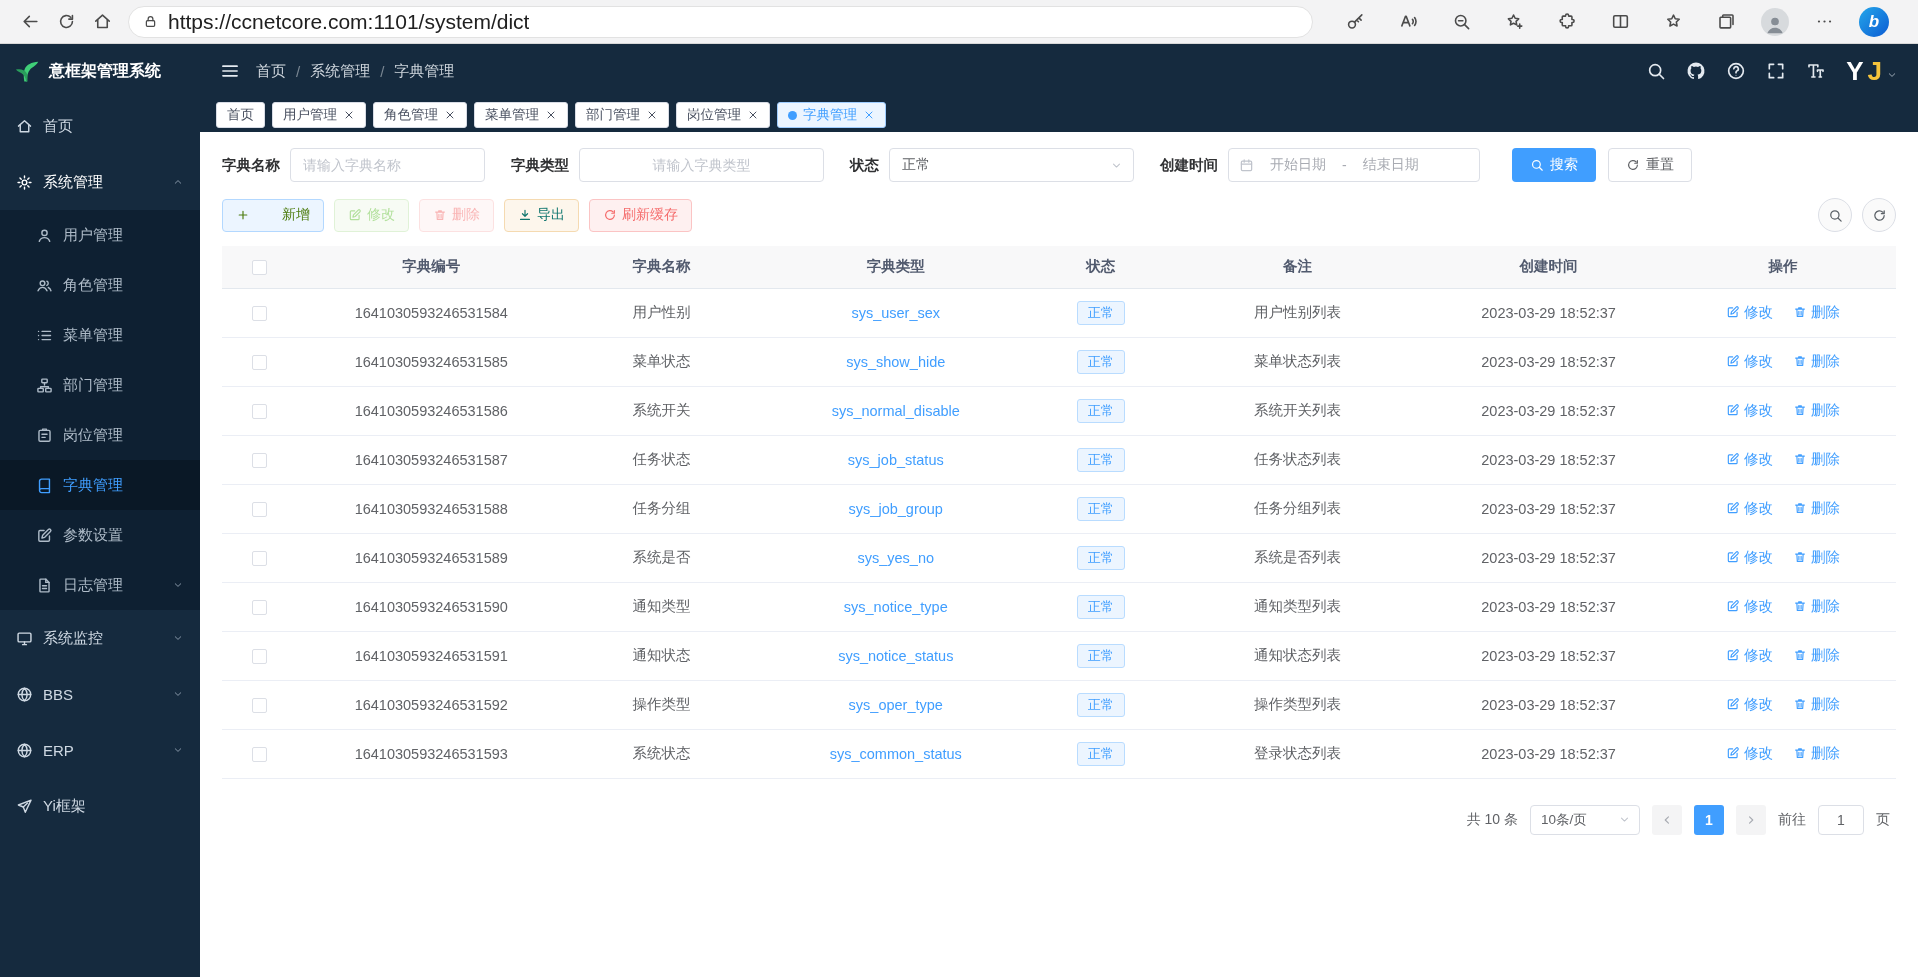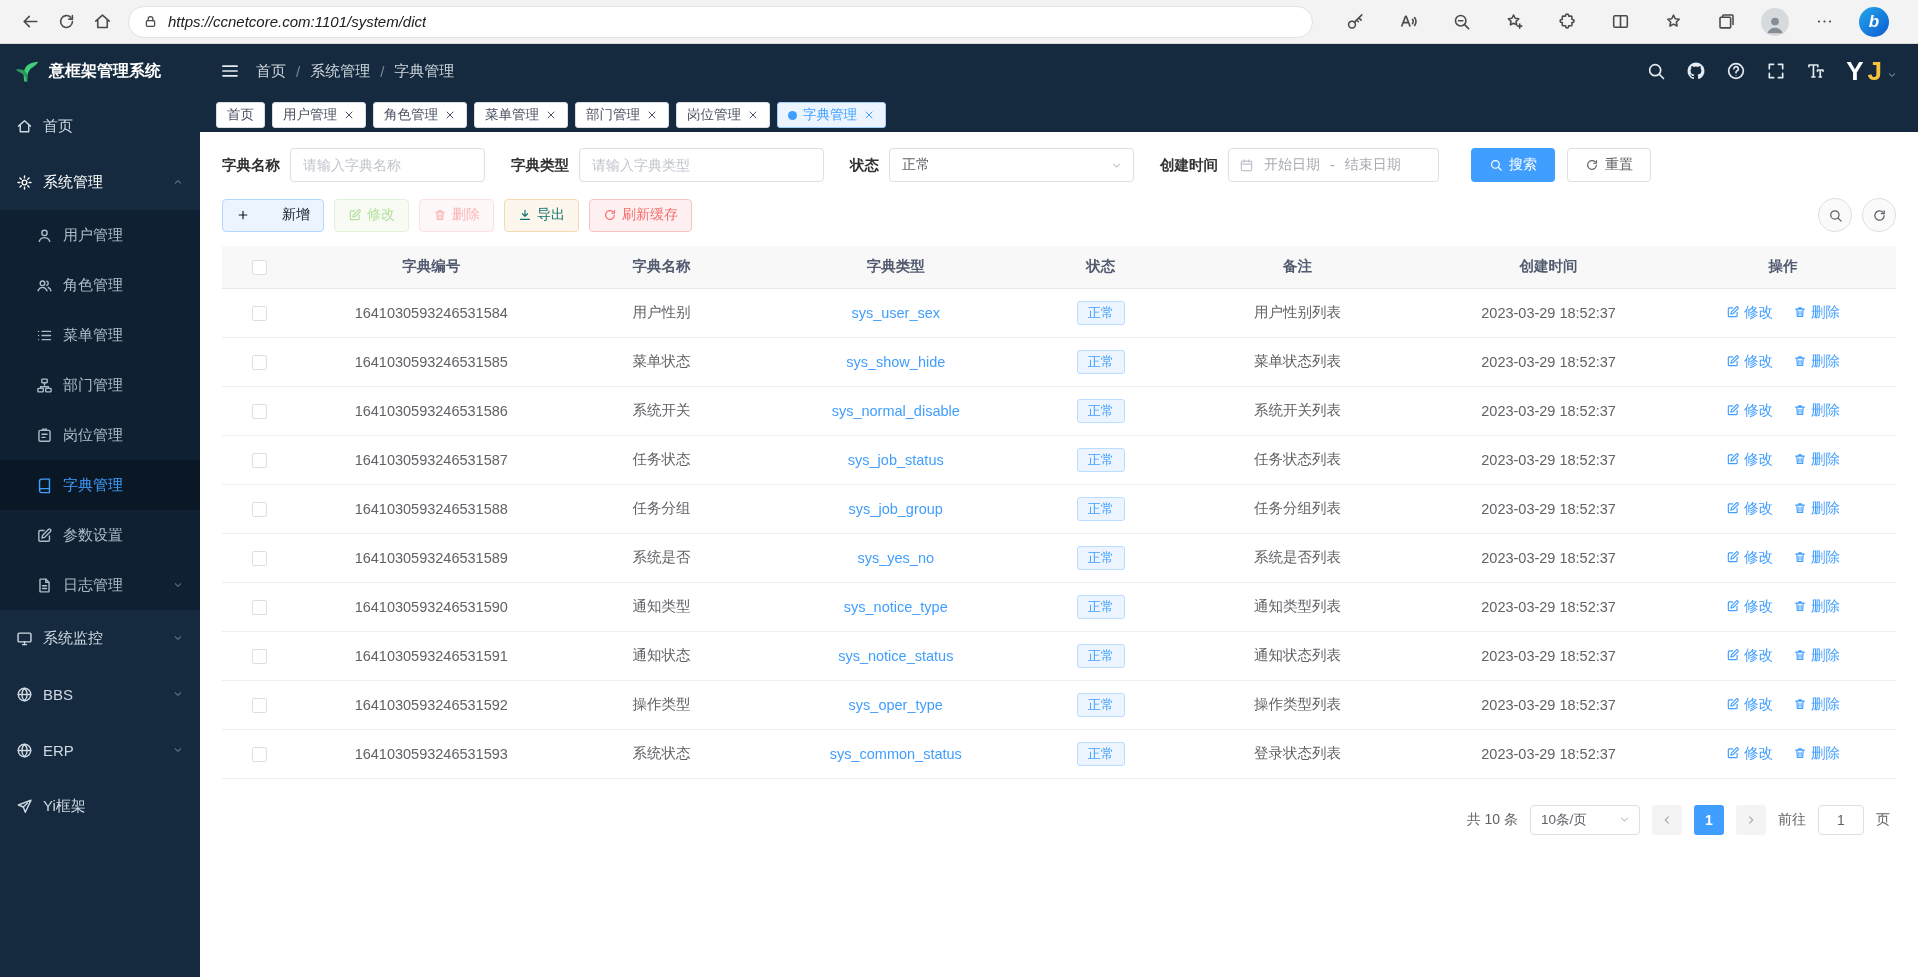--- a/index.html
+++ b/index.html
@@ -11,21 +11,21 @@
 
   
   .browser { height:44px; background:#f3f3f4; border-bottom:1px solid #d8d8d8;
     display:flex; align-items:center; padding:0 12px; }
   .bi { width:36px; height:36px; border-radius:6px; display:flex; align-items:center;
     justify-content:center; color:#4b4b4b; cursor:pointer; flex:none; }
   .bi svg { width:19px; height:19px; }
   .pill { width:1185px; height:32px; background:#fff; border:1px solid #e2e2e2; border-radius:16px;
     display:flex; align-items:center; gap:10px; padding:0 14px; margin:0 8px; flex:none; }
   .pill .lock { width:15px; height:15px; color:#4b4b4b; }
-  .url { font-size:15px; color:#202020; white-space:nowrap; overflow:hidden;font-style:italic; }
+  .url { font-size:21px; color:#202020; white-space:nowrap; overflow:hidden; }
   .bright { flex:1; display:flex; align-items:center; justify-content:space-evenly; }
   .bavatar { width:28px; height:28px; border-radius:50%; background:#d7dadd; color:#868d95;
     display:flex; align-items:flex-end; justify-content:center; overflow:hidden; cursor:pointer; }
   .bavatar svg { width:22px; height:22px; }
   .bing { width:30px; height:30px; border-radius:50%; background:linear-gradient(135deg,#25a7ea,#0b5bd3);
     color:#fff; font-weight:bold; font-style:italic; font-size:17px; display:flex; align-items:center;
     justify-content:center; cursor:pointer; }
 
   
   .app { display:flex; height:933px; }
@@ -61,38 +61,38 @@
   .tab.active { background:#ecf5ff; border-color:#9fcdff; color:#409eff; }
 
   
   .content { flex:1; padding:16px 22px; background:#fff; }
   .filters { display:flex; align-items:center; }
   .grp { display:flex; align-items:center; margin-right:26px; }
   .fl { font-weight:bold; font-size:14.5px; color:#303133; margin-right:10px; white-space:nowrap; }
   .fi { height:34px; border:1px solid #dcdfe6; border-radius:4px; padding:0 12px; font-size:14px;
     color:#606266; outline:none; font-family:inherit; }
   .fi::placeholder { color:#c0c4cc; }
-  .w1 { width:195px; } .w2 { width:245px; }
+  .w1 { width:195px; } .w2 { width:245px;text-align:center; }
   .fsel { width:245px; height:34px; border:1px solid #dcdfe6; border-radius:4px; display:flex;
     align-items:center; padding:0 10px 0 12px; color:#606266; font-size:14px; cursor:pointer; }
   .fsel .caret { width:13px; height:13px; margin-left:auto; color:#c0c4cc; }
-  .fdate { width:211px; height:34px; border:1px solid #dcdfe6; border-radius:4px; display:flex;
-    align-items:center; gap:10px; padding:0 10px; color:#a8abb2; font-size:14px; cursor:pointer; }
+  .fdate { width:252px; height:34px; border:1px solid #dcdfe6; border-radius:4px; display:flex;
+    align-items:center; gap:16px; padding:0 10px; color:#a8abb2; font-size:14px; cursor:pointer; }
   .fdate .cal { width:15px; height:15px; color:#c0c4cc; }
   .btn { height:34px; padding:0 17px; border-radius:4px; font-size:14px; display:inline-flex;
     align-items:center; gap:6px; cursor:pointer; border:1px solid transparent; font-family:inherit; }
   .btn .bic { width:14px; height:14px; }
   .btn-search { background:#409eff; color:#fff; margin-left:6px; }
   .btn-reset { background:#fff; border-color:#dcdfe6; color:#606266; margin-left:12px; }
 
   .toolbar { margin-top:16px; display:flex; align-items:center; gap:10px; }
   .tbtn { height:33px; padding:0 13px; border-radius:4px; font-size:14px; display:inline-flex;
     align-items:center; gap:5px; border:1px solid; cursor:pointer; font-family:inherit; }
   .tbtn .bic { width:14px; height:14px; }
-  .tbtn.primary { background:#ecf5ff; border-color:#b3d8ff; color:#0f172a;gap:32px; }
+  .tbtn.primary { background:#ecf5ff; border-color:#b3d8ff; color:#4d7c0f;gap:32px; }
   .tbtn.success { background:#f0f9eb; border-color:#c2e7b0; color:#67c23a; }
   .tbtn.danger  { background:#fef0f0; border-color:#fbc4c4; color:#f56c6c; }
   .tbtn.warning { background:#fdf6ec; border-color:#f5dab1; color:#0f766e; }
   .tbtn.disabled { opacity:.5; cursor:not-allowed; }
   .tool-circles { margin-left:auto; display:flex; gap:10px; }
   .cbtn { width:34px; height:34px; border-radius:50%; border:1px solid #dcdfe6; background:#fafafa;
     display:flex; align-items:center; justify-content:center; color:#5a6066; cursor:pointer; }
   .cbtn svg { width:15px; height:15px; }
 
   table { width:100%; border-collapse:collapse; table-layout:fixed; margin-top:14px; }

